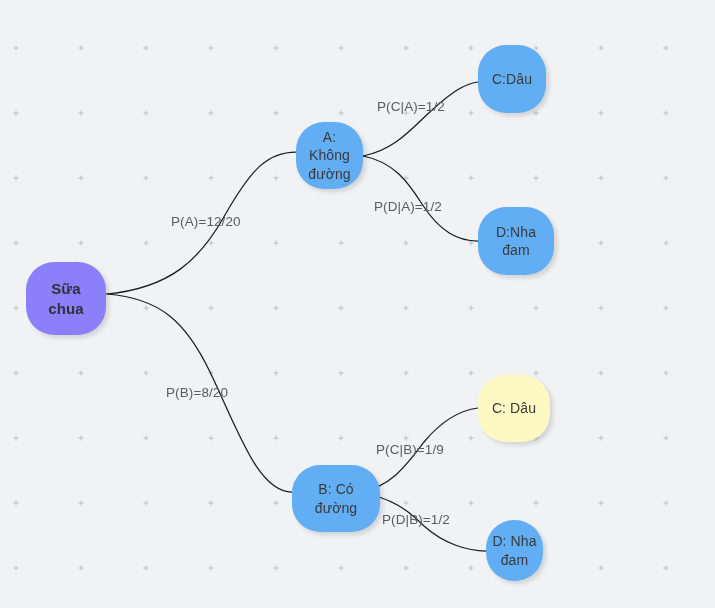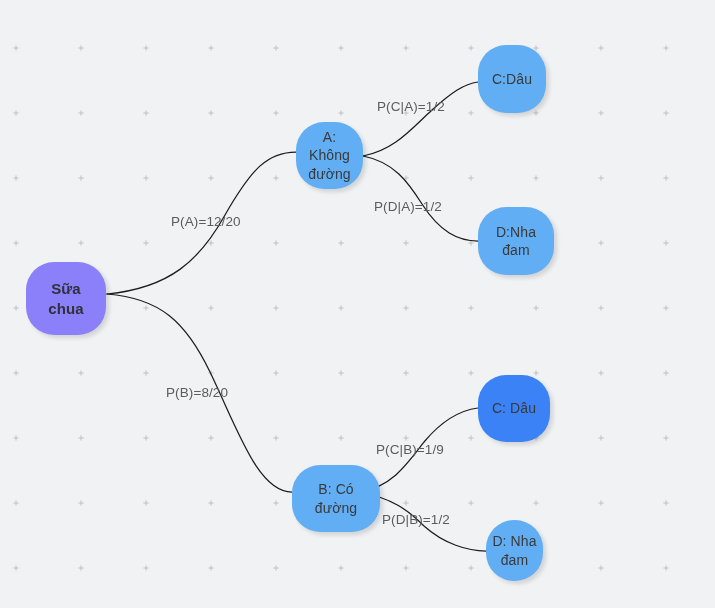--- a/index.html
+++ b/index.html
@@ -197,21 +197,21 @@
       <div class="node node-root" style="left: 26px; top: 262px; width: 80px; height: 73px; background-color: rgb(139, 128, 249);">Sữa
 chua</div>
       <div class="node node-branch" style="left: 296px; top: 122px; width: 67px; height: 67px; background-color: rgb(98, 174, 245);">A:
 Không
 đường</div>
       <div class="node node-branch" style="left: 292px; top: 465px; width: 88px; height: 67px; background-color: rgb(98, 174, 245);">B: Có
 đường</div>
       <div class="node node-leaf" style="left: 478px; top: 45px; width: 68px; height: 68px; background-color: rgb(98, 174, 245);">C:Dâu</div>
       <div class="node node-leaf" style="left: 478px; top: 207px; width: 76px; height: 68px; background-color: rgb(98, 174, 245);">D:Nha
 đam</div>
-      <div class="node node-leaf" style="left: 478px; top: 375px; width: 72px; height: 67px; background-color: #3b82f6;">C: Dâu</div>
+      <div class="node node-leaf" style="left: 478px; top: 375px; width: 72px; height: 67px; background-color: #fef9c3;">C: Dâu</div>
       <div class="node node-leaf" style="left: 486px; top: 520px; width: 57px; height: 61px; background-color: rgb(98, 174, 245);">D: Nha
 đam</div>
     </div>
   <div id="label-layer">
       <div class="edge-label" style="left: 171px; top: 214px;">P(A)=12/20</div>
       <div class="edge-label" style="left: 166px; top: 385px;">P(B)=8/20</div>
       <div class="edge-label" style="left: 377px; top: 99px;">P(C|A)=1/2</div>
       <div class="edge-label" style="left: 374px; top: 199px;">P(D|A)=1/2</div>
       <div class="edge-label" style="left: 376px; top: 442px;">P(C|B)=1/9</div>
       <div class="edge-label" style="left: 382px; top: 512px;">P(D|B)=1/2</div>

